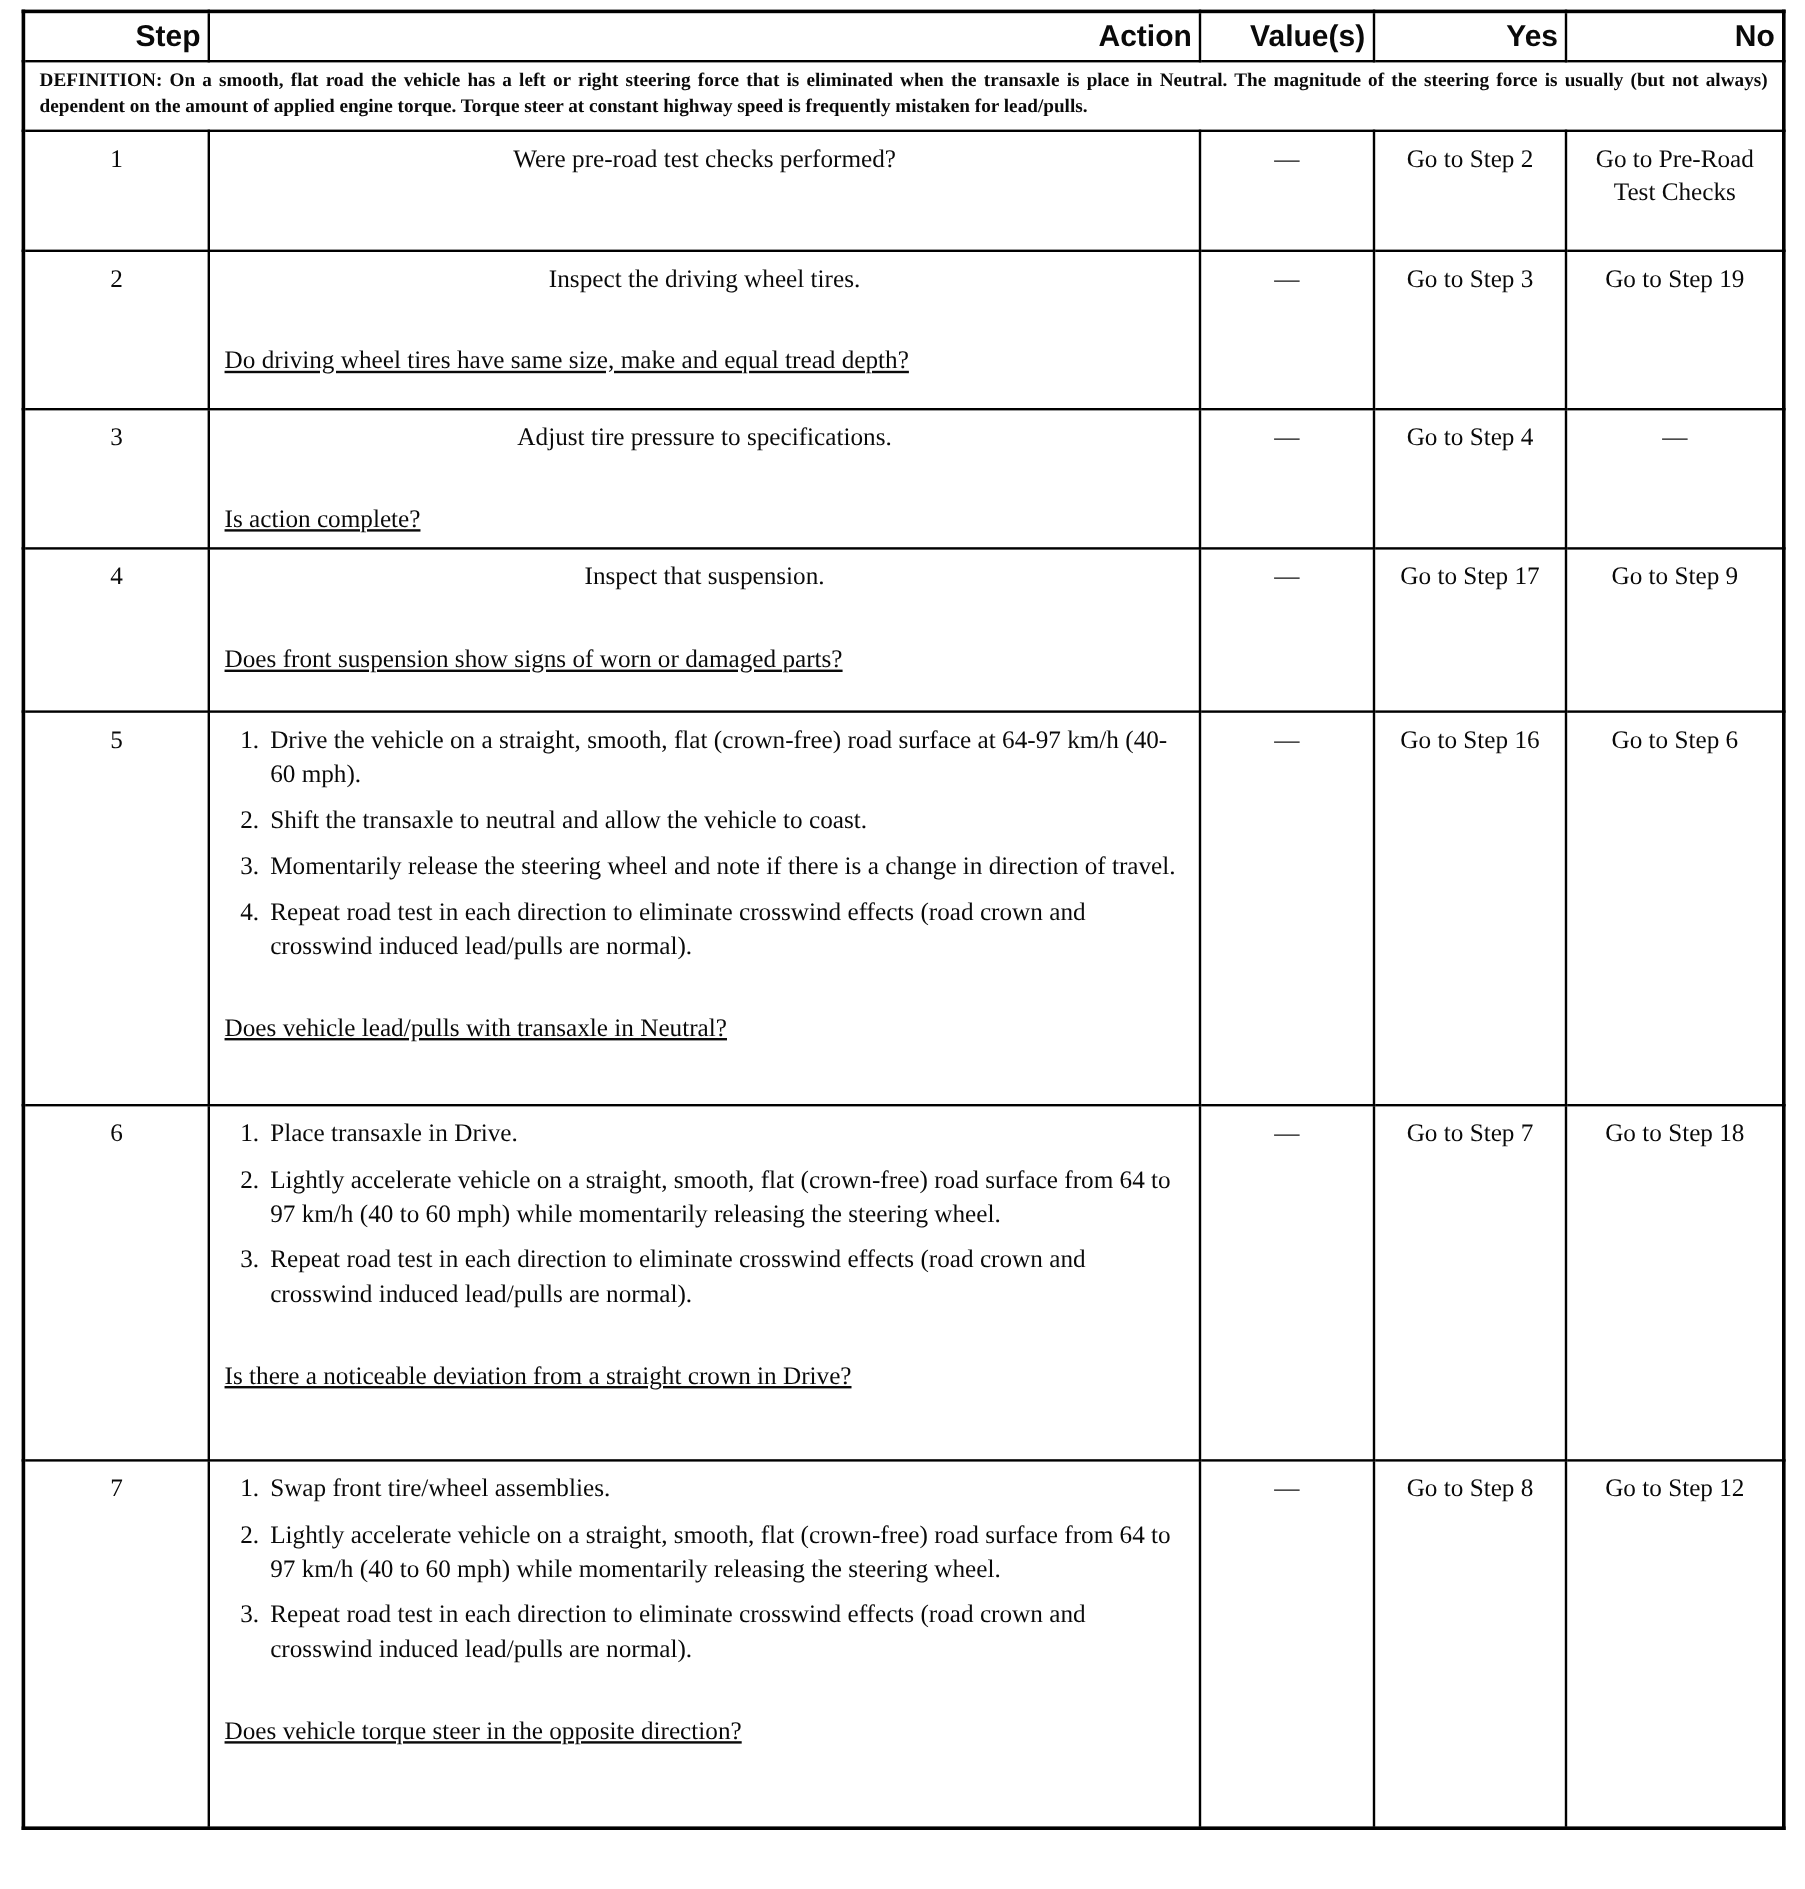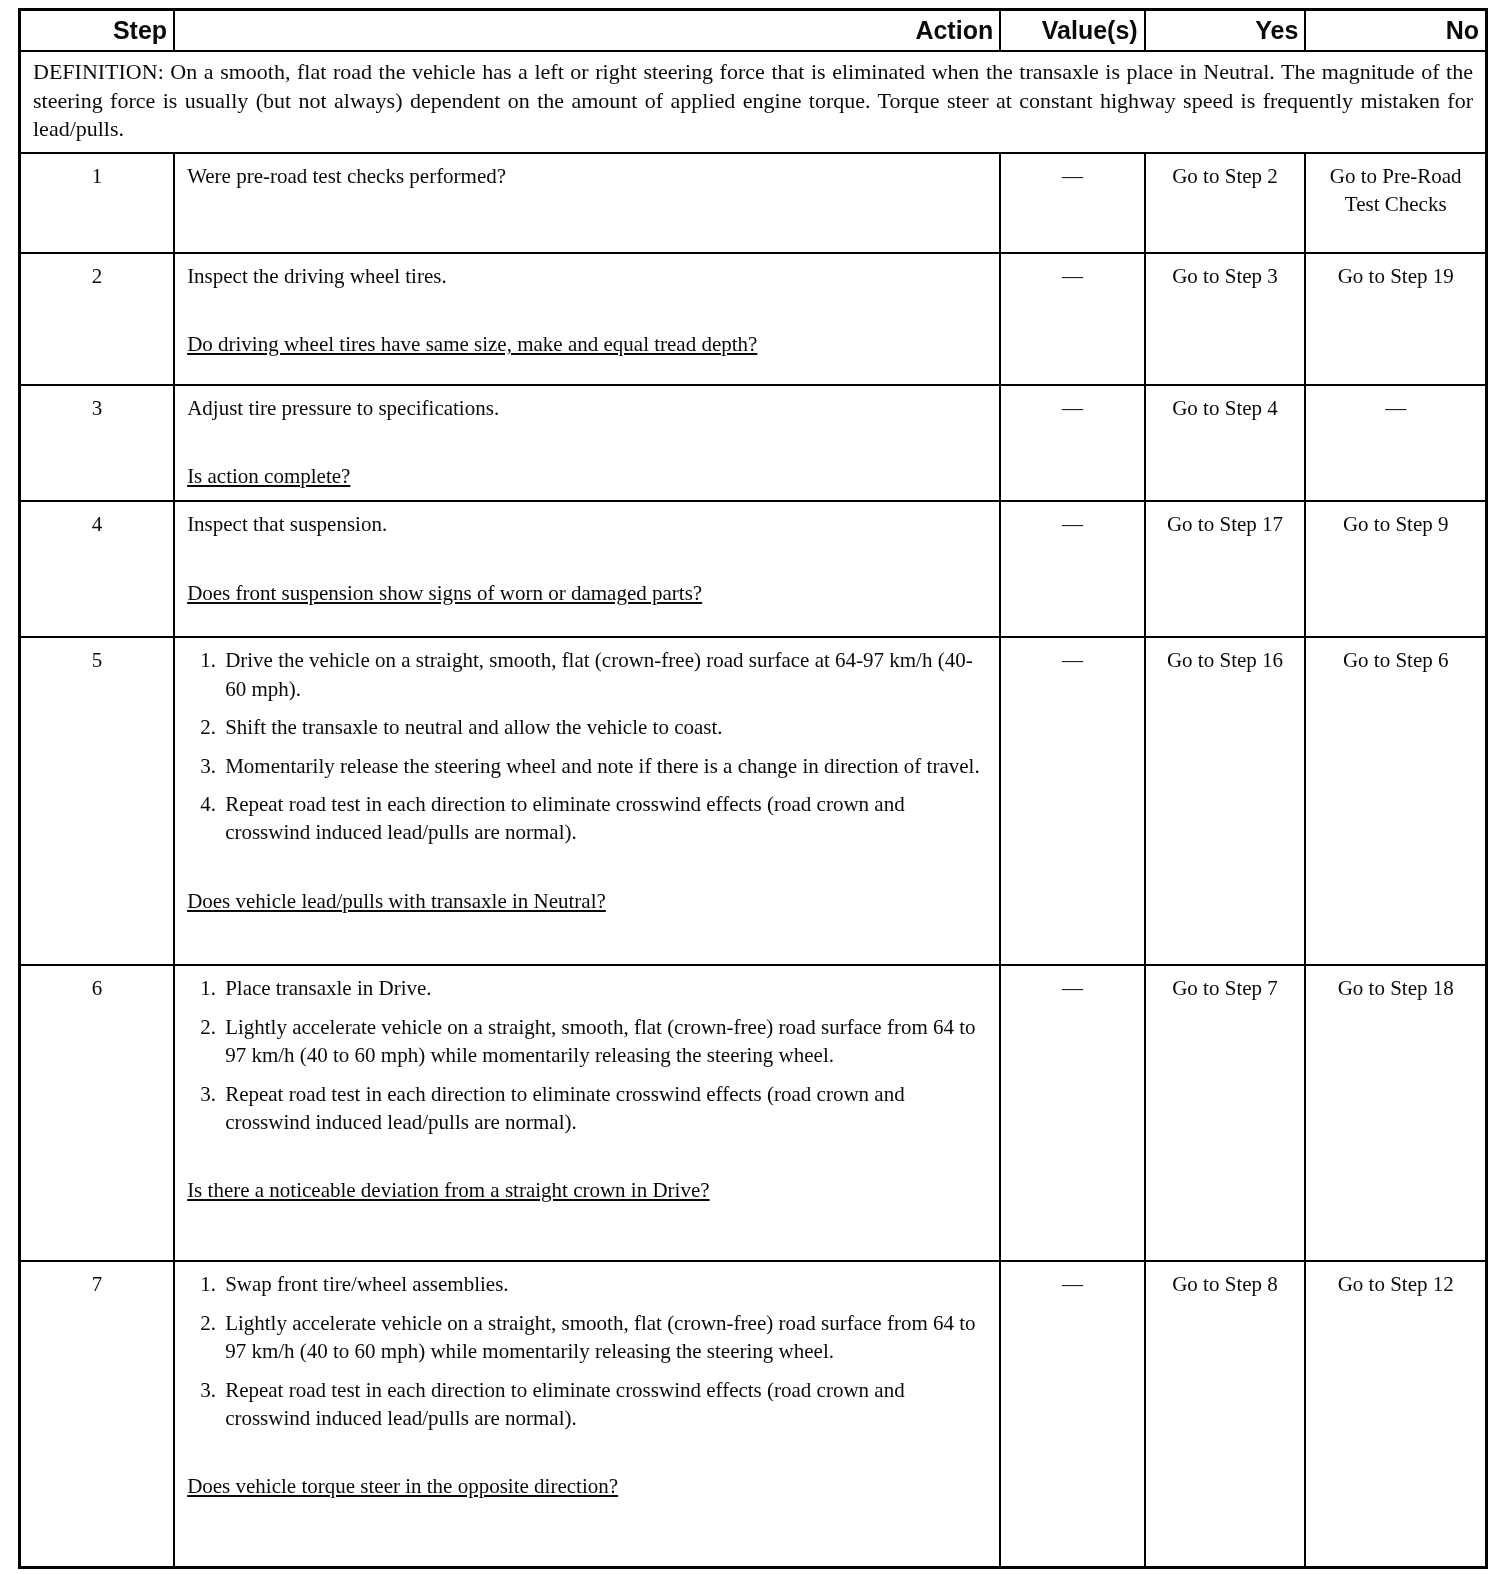--- a/index.html
+++ b/index.html
@@ -41,40 +41,42 @@
     line-height: 1.35;
     padding: 6px 10px;
   }
   col.c-step  { width: 152px; }
   col.c-action{ width: 812px; }
   col.c-value { width: 142px; }
   col.c-yes   { width: 158px; }
   col.c-no    { width: 178px; }
 
   td.def-cell {
-    font-size: 22px;
+    font-size: 16px;
     line-height: 1.3;
     padding: 6px 12px 8px 12px;
     text-align: justify;
+    font-weight: bold;
   }
   td.step-cell {
     text-align: center;
     padding-top: 8px;
   }
   td.value-cell, td.yes-cell, td.no-cell {
     text-align: center;
     padding-top: 8px;
     padding-left: 20px;
     padding-right: 20px;
   }
   td.action-cell {
     padding: 8px 12px 10px 12px;
   }
   p.action-intro {
     margin: 0;
+    text-align: center;
   }
   ol.action-list {
     margin: 0;
     padding-left: 34px;
   }
   ol.action-list li {
     margin: 0 0 10px 0;
     padding-left: 4px;
   }
   p.action-question {

